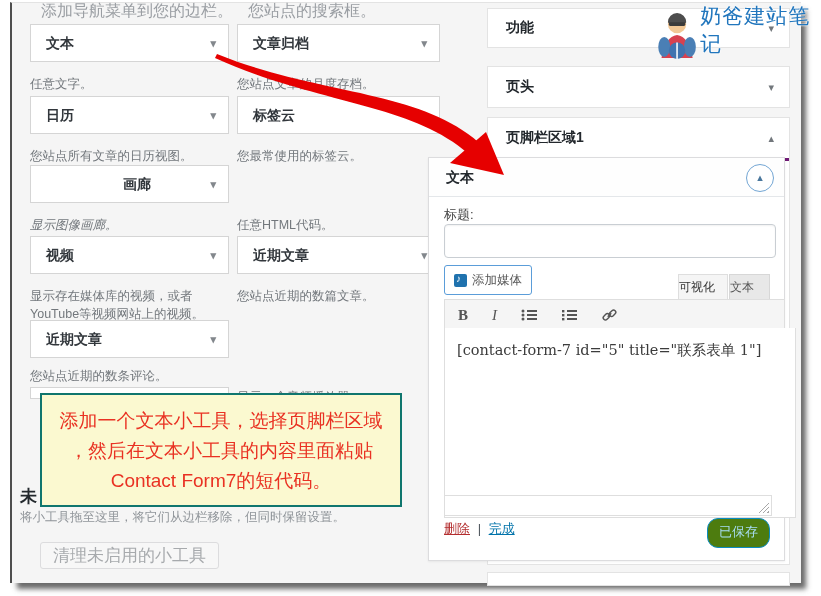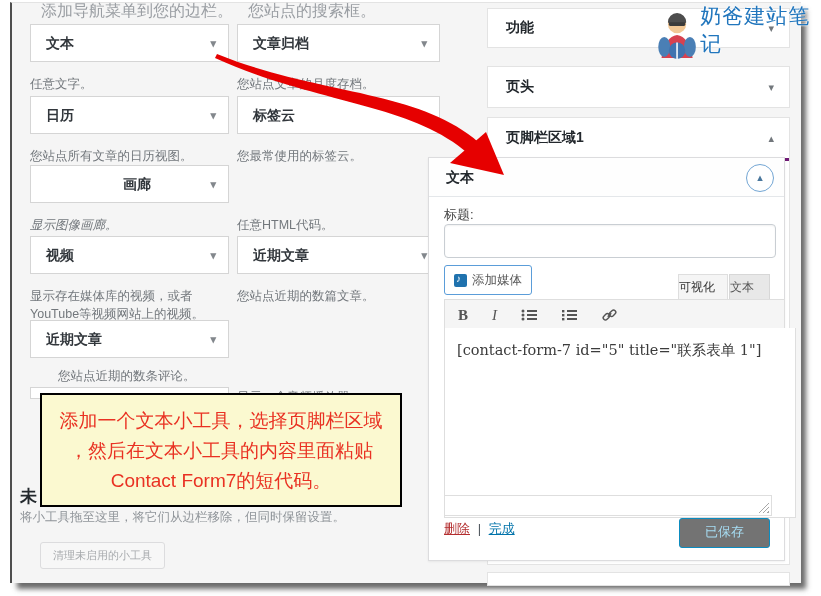--- a/index.html
+++ b/index.html
@@ -18,21 +18,21 @@
   .widget-btn.c2 { width:203px; }
   .caret { position:absolute; right:12px; top:0; bottom:0; color:#82878c; font-size:11px;
            display:flex; align-items:center; }
   .caret::after { content:"▾"; }
   .widget-desc { font-size:12.5px; color:#72777c; width:202px; line-height:1.45; z-index:2; }
 
   
   .inactive-head { font-size:17px; font-weight:bold; color:#23282d; z-index:4; }
   .inactive-hint { font-size:12.5px; color:#8f9499; z-index:4; }
   .clear-btn { height:27px; padding:0 12px; background:#f7f7f7; border:1px solid #dcdcde;
-               border-radius:3px; color:#a7aaad; font-size:11px; line-height:25px; z-index:4; }
+               border-radius:3px; color:#a7aaad; font-size:17px; line-height:25px; z-index:4; }
 
   
   .side-container { left:487px; width:303px; background:#fff; border:1px solid #e3e3e3; z-index:5; }
   .side-panel { left:487px; width:303px; background:#fff; border:1px solid #e3e3e3; z-index:5; }
   .side-title { padding-left:18px; font-size:14px; font-weight:bold; color:#23282d;
                 display:flex; align-items:center; height:100%; }
   .side-caret { position:absolute; right:15px; top:0; bottom:0; display:flex; align-items:center;
                 color:#72777c; font-size:11px; }
   .side-caret.down::after { content:"▾"; }
   .side-caret.up::after { content:"▴"; }
@@ -74,27 +74,27 @@
                 padding:13px 12px; cursor:text; }
   .ed-statusbar { position:absolute; left:15px; top:337px; width:326px; height:19px;
                   background:#fff; border:1px solid #dedede; }
   .grip { position:absolute; right:2px; bottom:2px; width:11px; height:11px;
           background:repeating-linear-gradient(135deg, transparent 0 2px, #a7a7a7 2px 3px);
           clip-path:polygon(100% 0, 100% 100%, 0 100%); cursor:nwse-resize; }
   .tw-footer { position:absolute; left:15px; right:14px; top:362px; height:30px; font-size:13px; }
   .link-delete { color:#b32d2e; text-decoration:underline; cursor:pointer; }
   .link-sep { color:#50575e; margin:0 4px; }
   .link-done { color:#0073aa; text-decoration:underline; cursor:pointer; }
-  .saved-btn { position:absolute; right:0; top:-2px; height:28px; padding:0 25px;
-               background:#737373; border:1px solid #0b8cc0; border-radius:3px;
+  .saved-btn { position:absolute; right:0; top:-2px; height:28px; padding:0 11px;
+               background:#4d7c0f; border:1px solid #0b8cc0; border-radius:11px;
                color:#a6dcf2; font-size:13px; line-height:26px; cursor:default; }
 
   
   .note-box { left:40px; top:393px; width:362px; height:114px; background:#fbf9d0;
-              border:2px solid #000000; z-index:30; text-align:center; padding-top:11px;
+              border:2px solid #0f766e; z-index:30; text-align:center; padding-top:11px;
               font-size:19px; line-height:1.58; color:#e93223; }
   
   .watermark { left:656px; top:2px; z-index:50; display:flex; align-items:flex-end; }
   .wm-text { font-size:21px; color:#2176bd; letter-spacing:1px; margin-left:2px; margin-bottom:4px;
              text-shadow:0 0 2px #fff, 0 0 2px #fff; }
   svg.arrow { position:absolute; left:0; top:0; z-index:40; pointer-events:none; }
 </style>
 </head>
 <body>
 
@@ -125,21 +125,21 @@
   <div class="abs widget-btn" style="left:30px;top:236px;">
     <span>视频</span>
     <span class="caret"></span>
   </div>
   <div class="abs widget-desc" style="left:30px;top:287px;">显示存在媒体库的视频，或者YouTube等视频网站上的视频。</div>
 
   <div class="abs widget-btn" style="left:30px;top:320px;">
     <span>近期文章</span>
     <span class="caret"></span>
   </div>
-  <div class="abs widget-desc" style="left:30px;top:367px;margin-left:28px;">您站点近期的数条评论。</div>
+  <div class="abs widget-desc" style="left:30px;top:367px;">您站点近期的数条评论。</div>
 
   <div class="abs" style="left:30px;top:387px;width:199px;height:12px;background:#fff;border:1px solid #d5d5d5;z-index:3;"></div>
 
   <div class="abs widget-btn c2" style="left:237px;top:24px;">
     <span>文章归档</span>
     <span class="caret"></span>
   </div>
   <div class="abs widget-desc" style="left:237px;top:75px;">您站点文章的月度存档。</div>
 
   <div class="abs widget-btn c2" style="left:237px;top:96px;">

